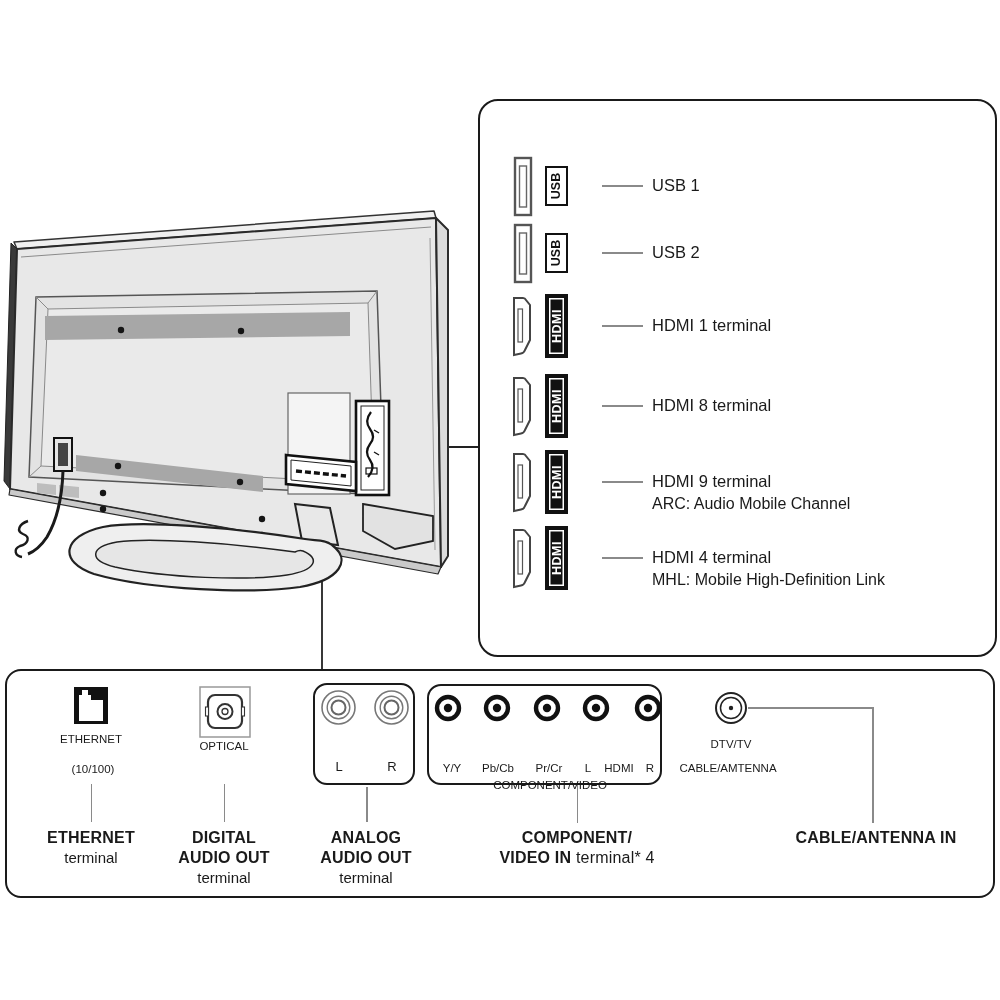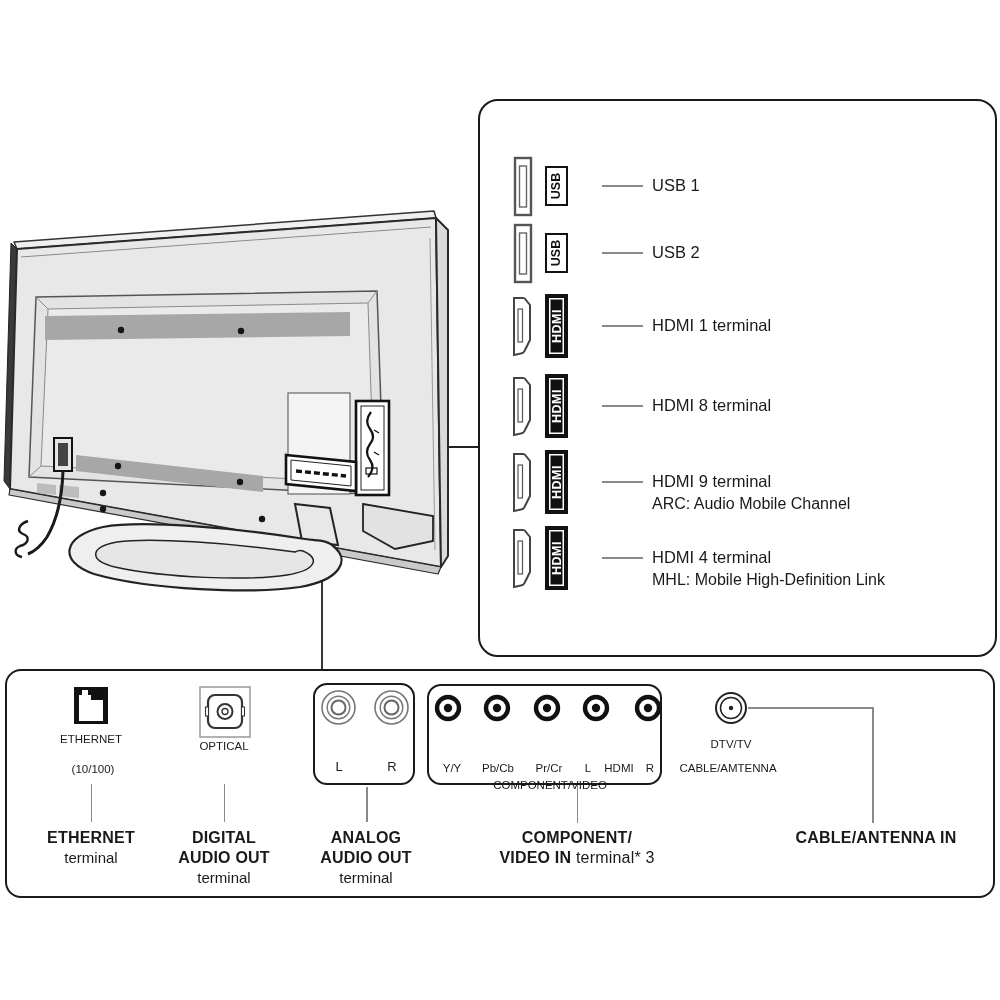--- a/index.html
+++ b/index.html
@@ -251,21 +251,21 @@
   </svg>
   <div class="cap small-label" style="left:550px;top:779px">COMPONENT/VIDEO</div>
   <div class="cap small-label" style="left:452px;top:762px">Y/Y</div>
   <div class="cap small-label" style="left:498px;top:762px">Pb/Cb</div>
   <div class="cap small-label" style="left:549px;top:762px">Pr/Cr</div>
   <div class="cap small-label" style="left:588px;top:762px">L</div>
   <div class="cap small-label" style="left:619px;top:762px">HDMI</div>
   <div class="cap small-label" style="left:650px;top:762px">R</div>
   <div class="vline" style="left:576.5px;top:785px;height:38px"></div>
   <div class="cap big-label" style="left:577px;top:829px">COMPONENT/</div>
-  <div class="cap big-label" style="left:577px;top:849px"><b>VIDEO IN</b><span class="reg"> terminal* 3</span></div>
+  <div class="cap big-label" style="left:577px;top:849px"><b>VIDEO IN</b><span class="reg"> terminal* 4</span></div>
 
   <svg class="abs" style="left:714px;top:691px" width="34" height="34" viewBox="0 0 34 34">
     <circle cx="17" cy="17" r="15" fill="#fff" stroke="#222" stroke-width="2"></circle>
     <circle cx="17" cy="17" r="10.5" fill="#fff" stroke="#222" stroke-width="1.5"></circle>
     <circle cx="17" cy="17" r="2.2" fill="#222"></circle>
   </svg>
   <div class="cap small-label" style="left:731px;top:738px">DTV/TV</div>
   <div class="cap small-label" style="left:728px;top:762px">CABLE/AMTENNA</div>
   <div class="hline" style="left:748px;top:707px;width:125px"></div>
   <div class="vline" style="left:872px;top:707px;height:116px"></div>

